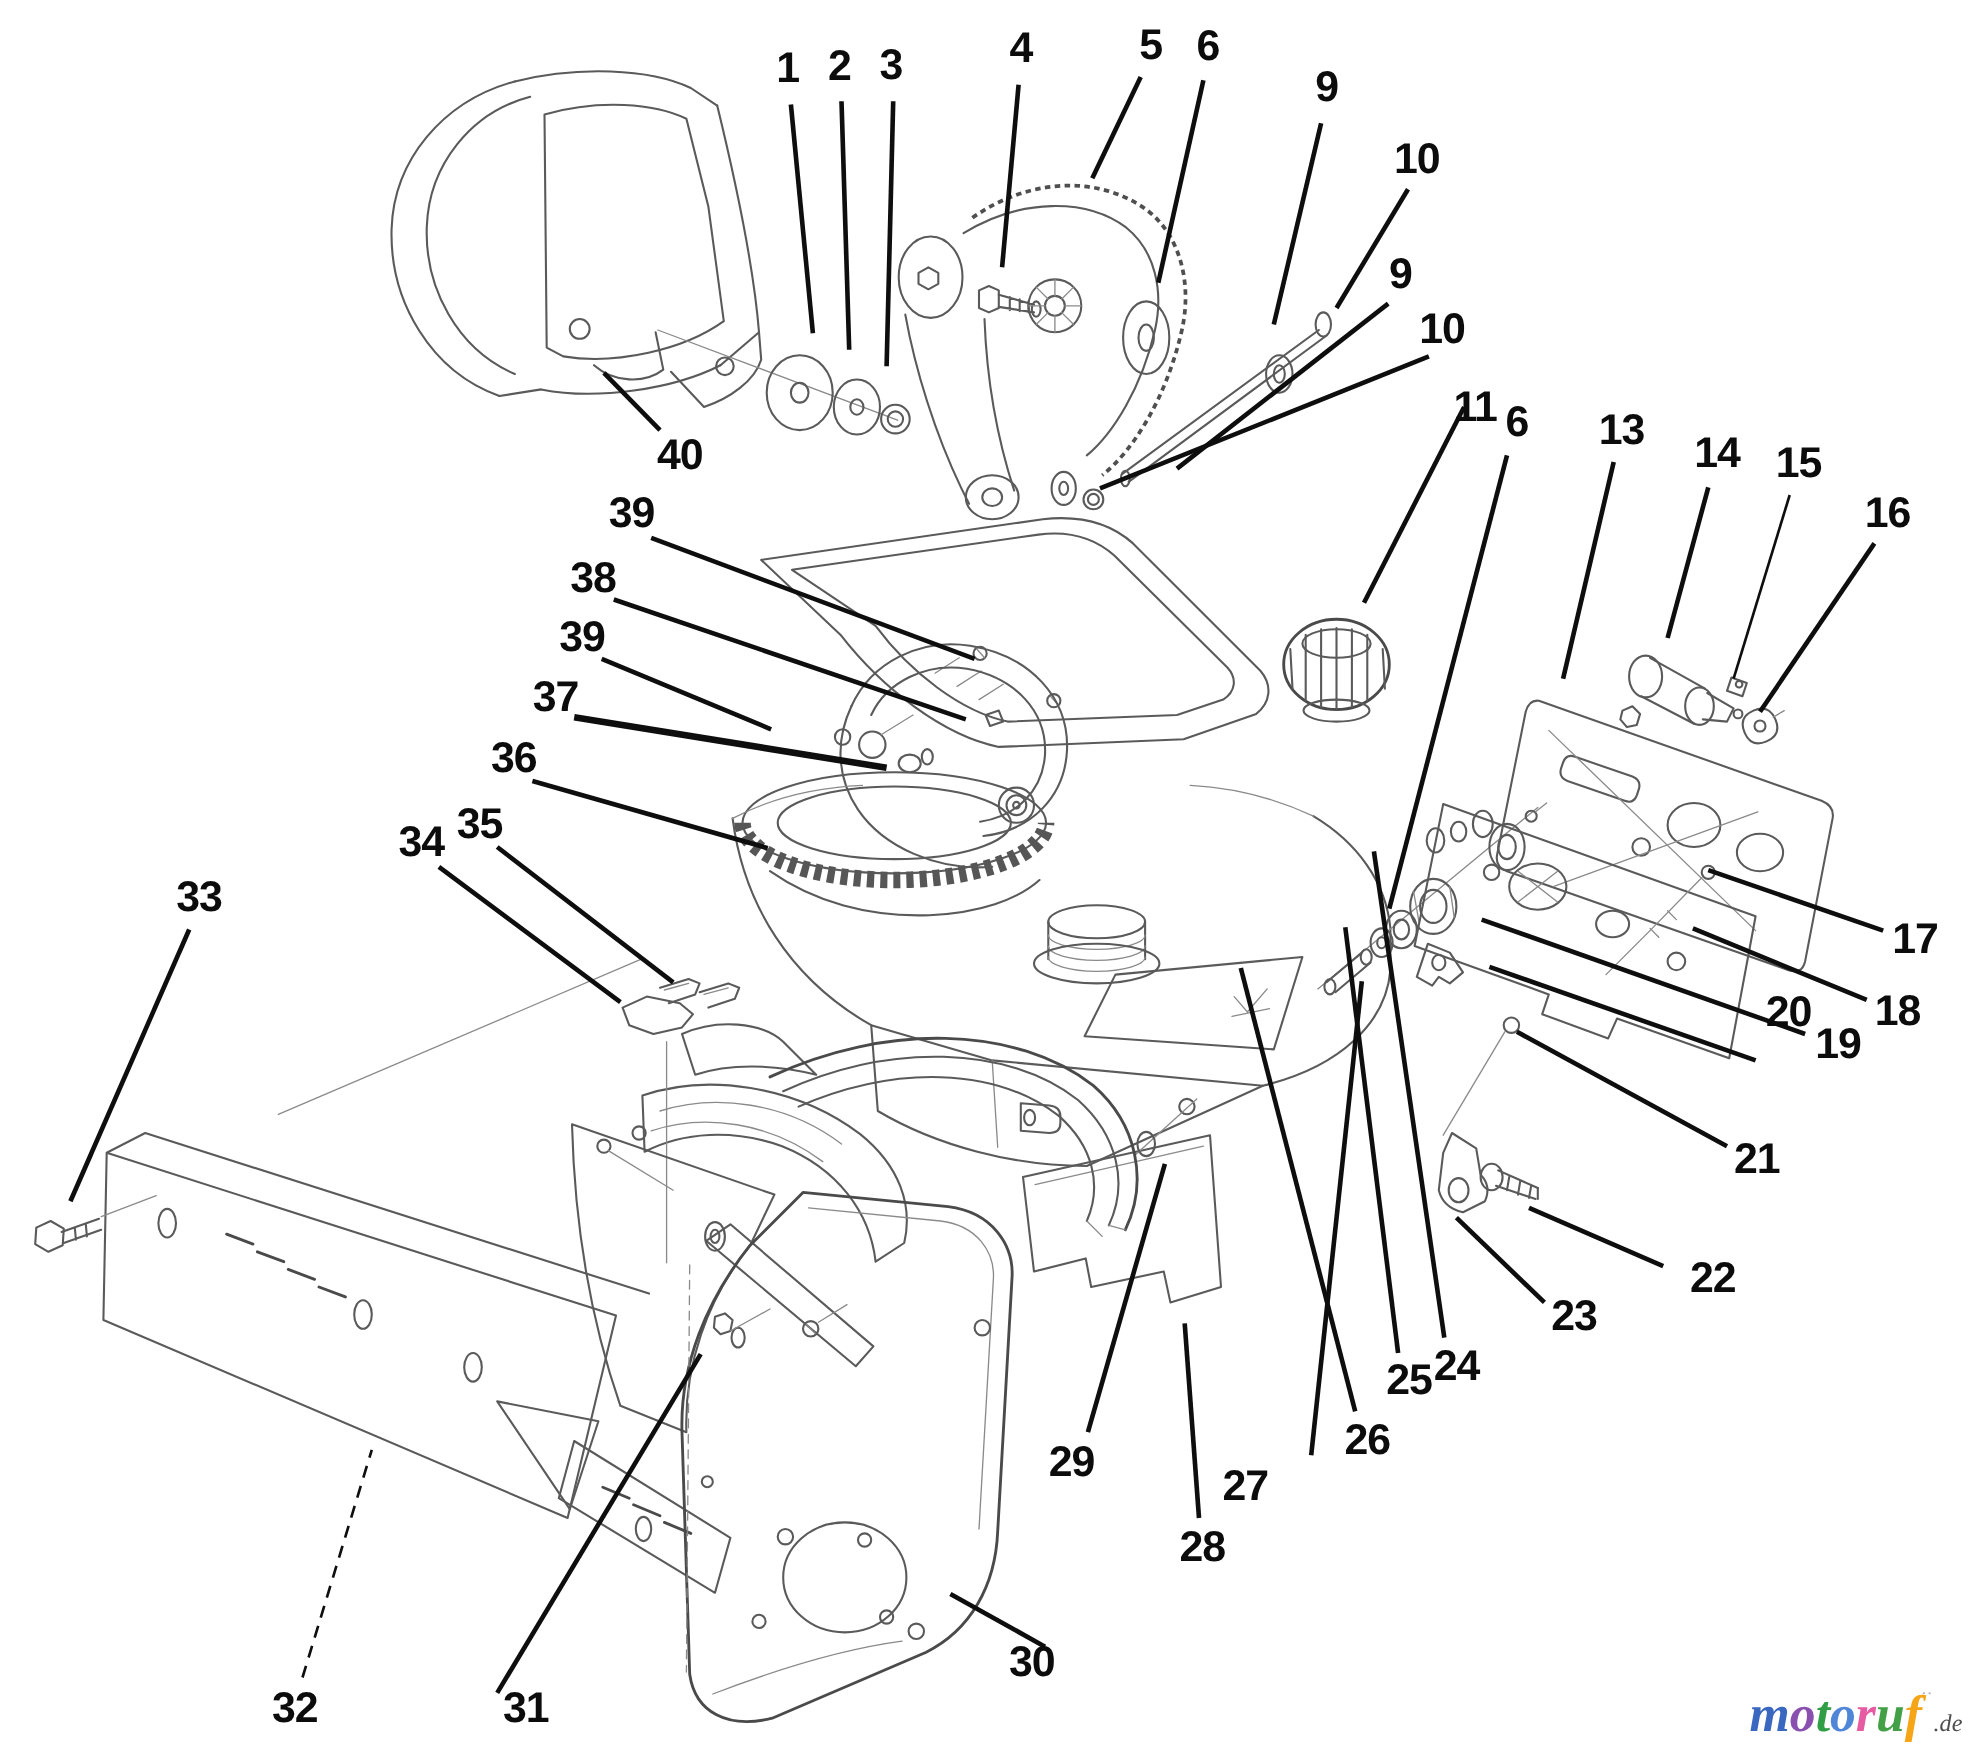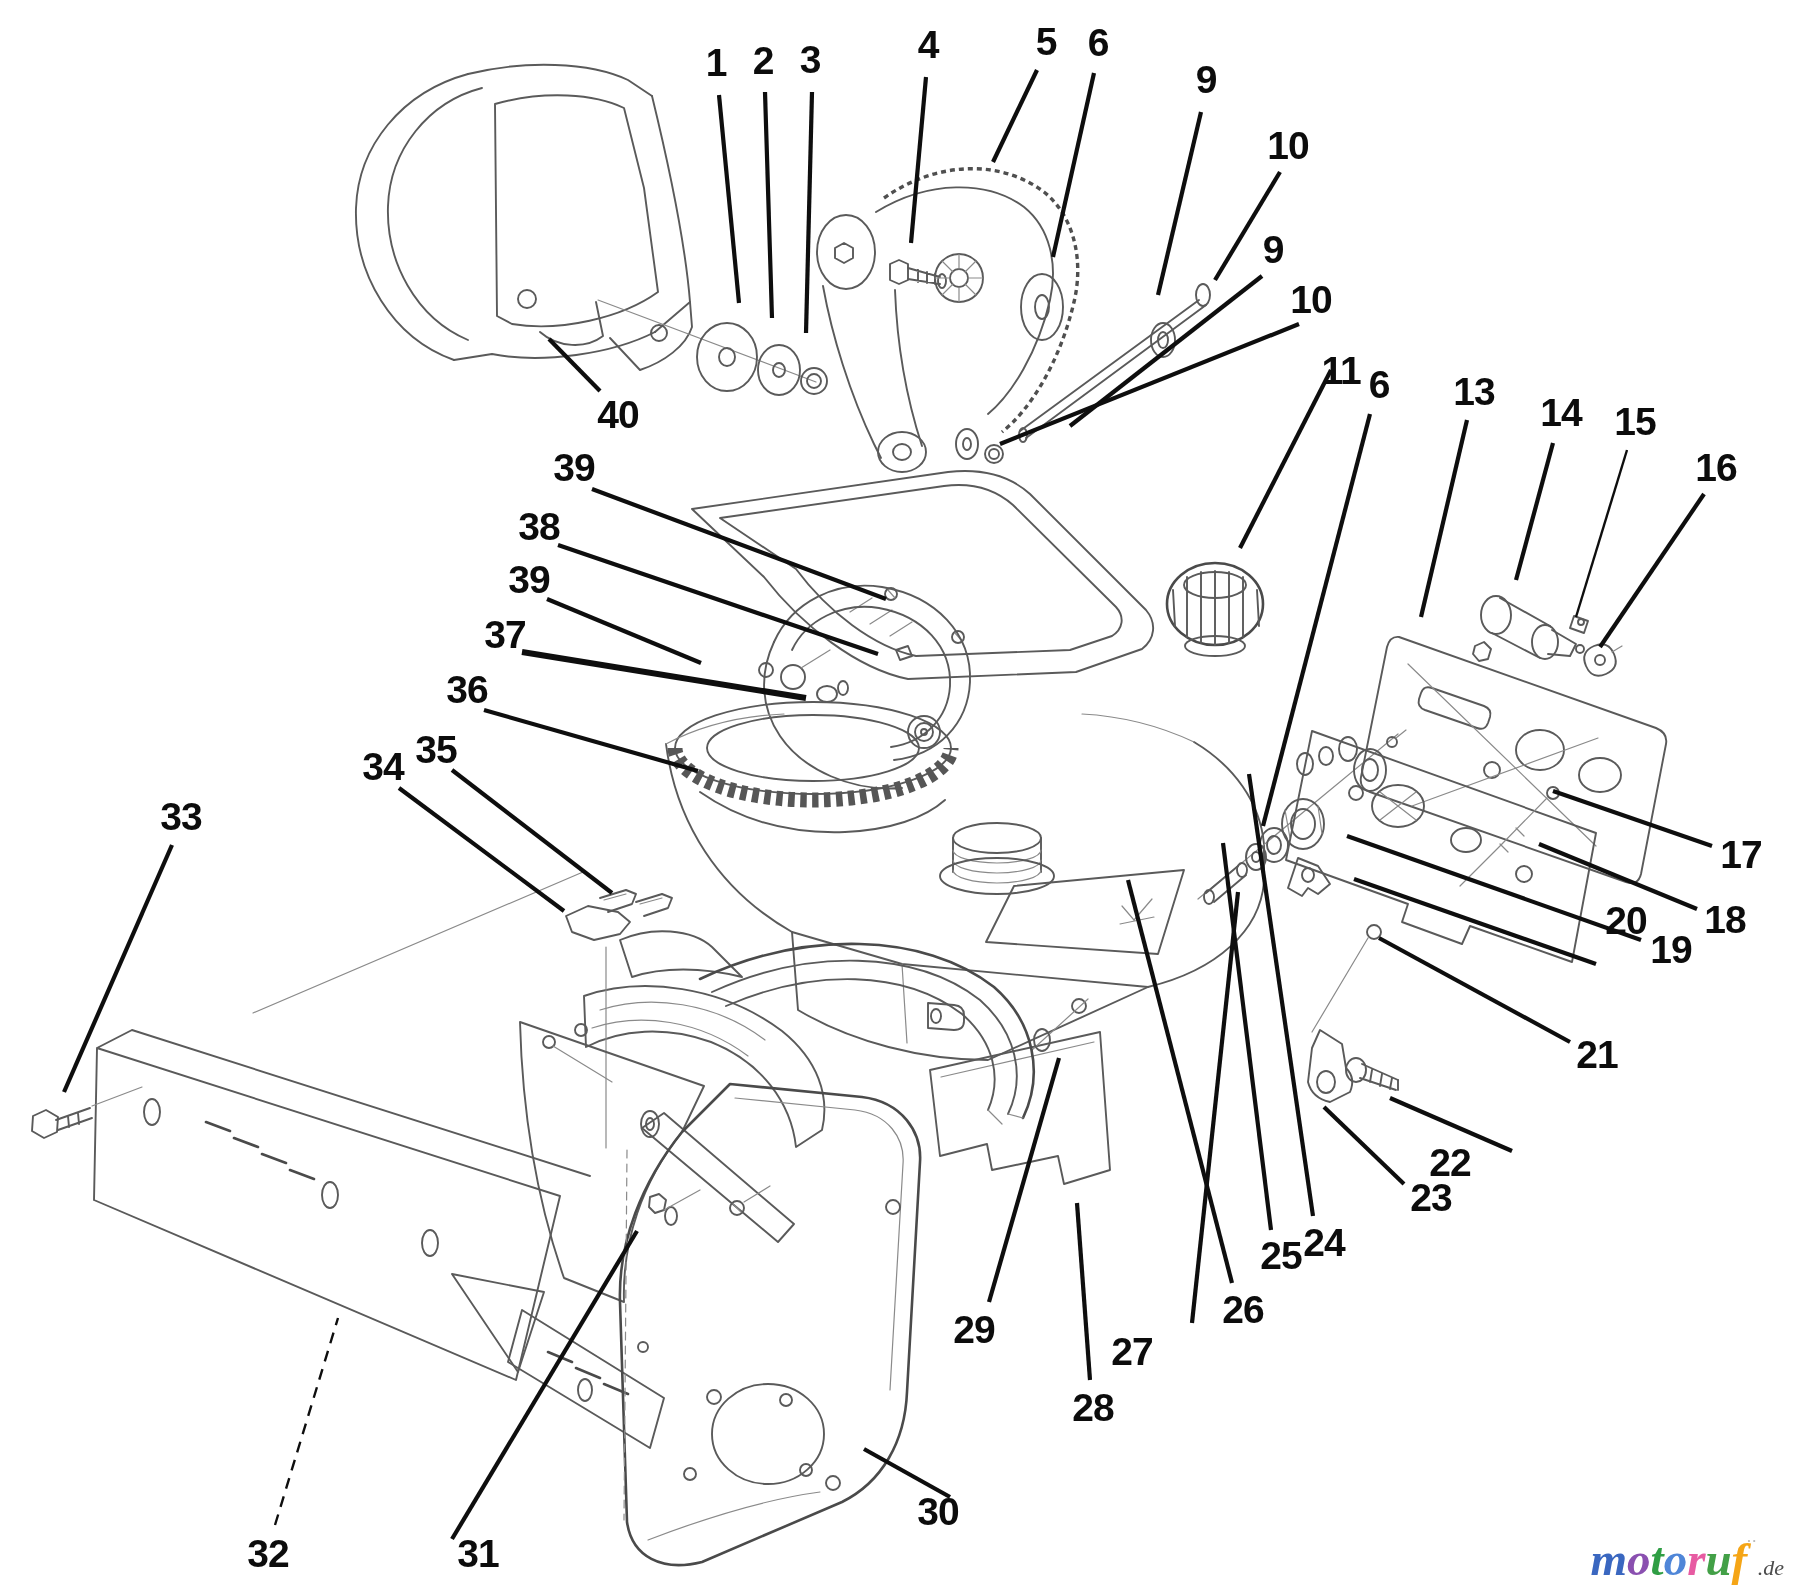--- a/index.html
+++ b/index.html
@@ -363,21 +363,21 @@
       <div class="callout" style="left: 1379px; top: 384px;">6</div>
       <div class="callout" style="left: 1474px; top: 391px;">13</div>
       <div class="callout" style="left: 1561px; top: 412px;">14</div>
       <div class="callout" style="left: 1635px; top: 421px;">15</div>
       <div class="callout" style="left: 1716px; top: 467px;">16</div>
       <div class="callout" style="left: 1741px; top: 854px;">17</div>
       <div class="callout" style="left: 1725px; top: 919px;">18</div>
       <div class="callout" style="left: 1671px; top: 949px;">19</div>
       <div class="callout" style="left: 1626px; top: 920px;">20</div>
       <div class="callout" style="left: 1597px; top: 1054px;">21</div>
-      <div class="callout" style="left: 1450px; top: 1162px;">22</div>
+      <div class="callout" style="left: 1557px; top: 1162px;">22</div>
       <div class="callout" style="left: 1431px; top: 1197px;">23</div>
       <div class="callout" style="left: 1324px; top: 1242px;">24</div>
       <div class="callout" style="left: 1281px; top: 1255px;">25</div>
       <div class="callout" style="left: 1243px; top: 1309px;">26</div>
       <div class="callout" style="left: 1132px; top: 1351px;">27</div>
       <div class="callout" style="left: 1093px; top: 1407px;">28</div>
       <div class="callout" style="left: 974px; top: 1329px;">29</div>
       <div class="callout" style="left: 938px; top: 1511px; text-align: right;">30</div>
       <div class="callout" style="left: 438px; top: 1553px; margin-left: 40px;">31</div>
       <div class="callout" style="left: 268px; top: 1553px;">32</div>

